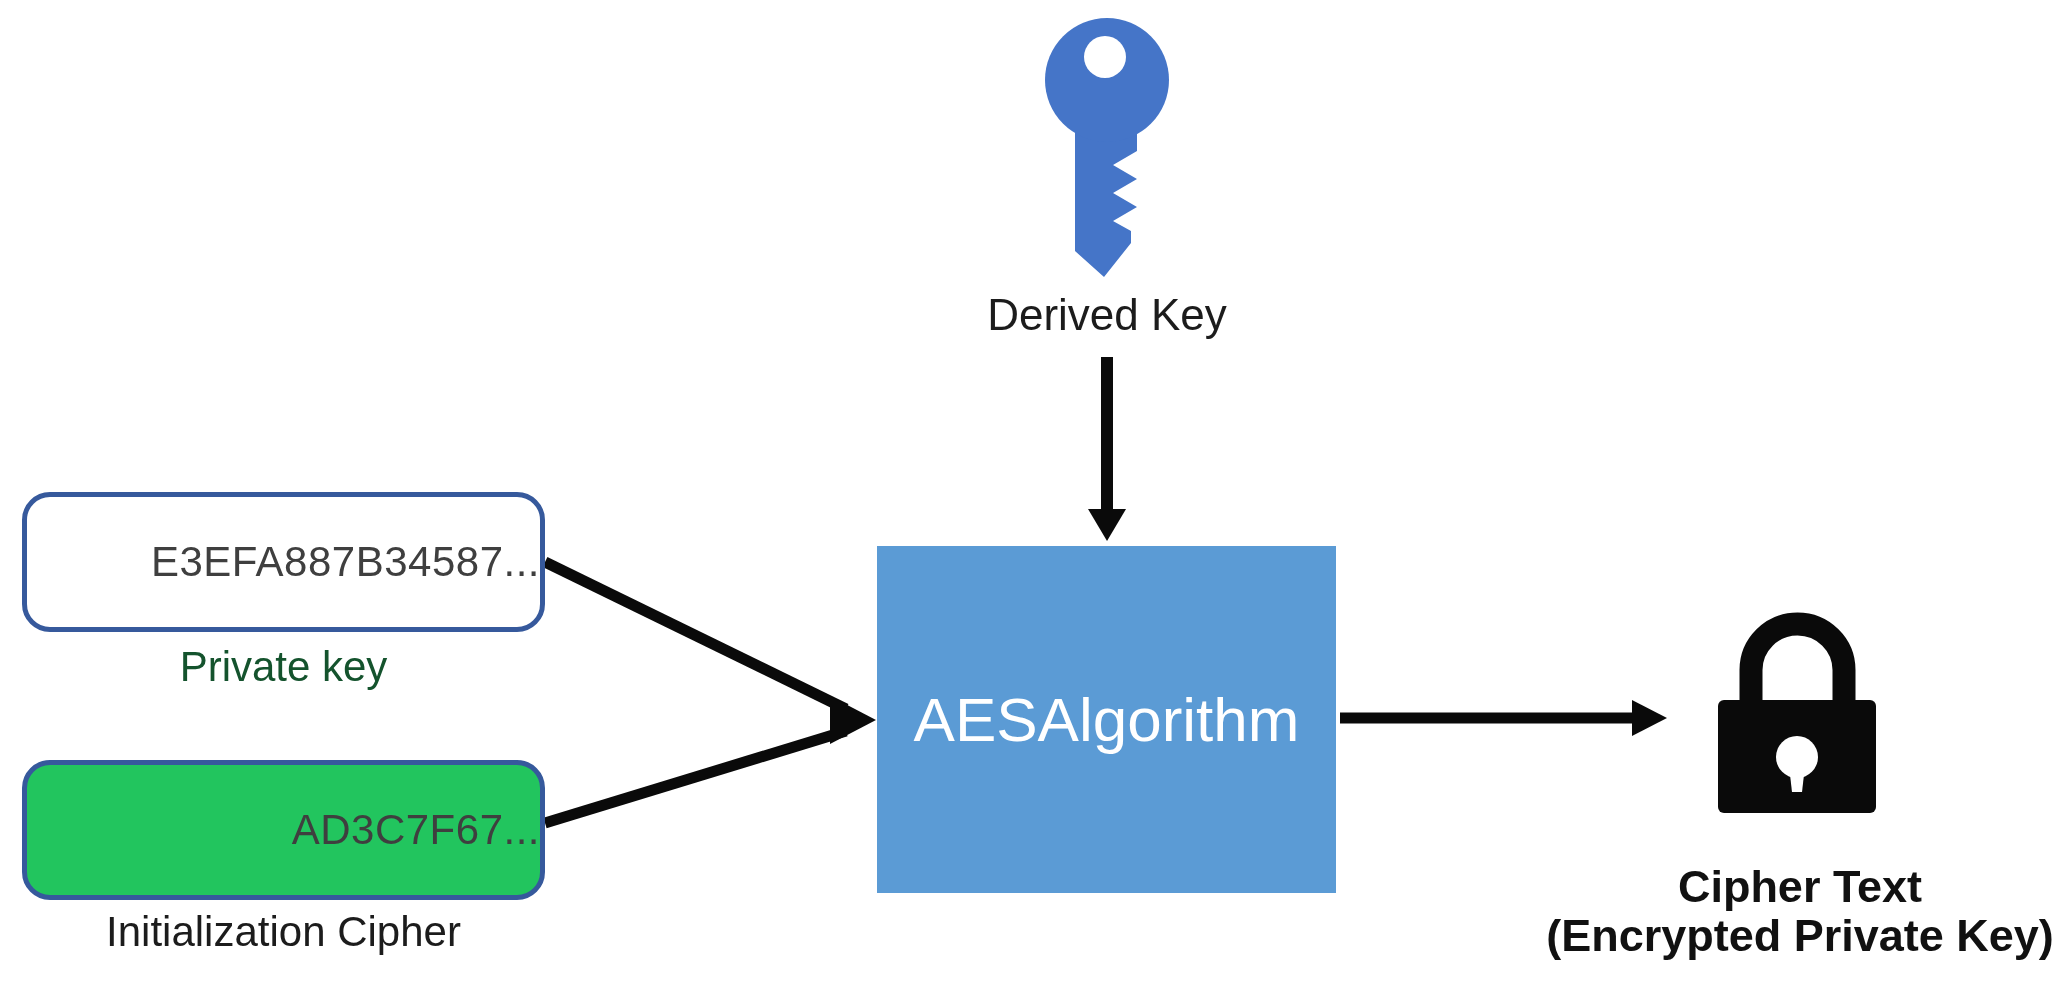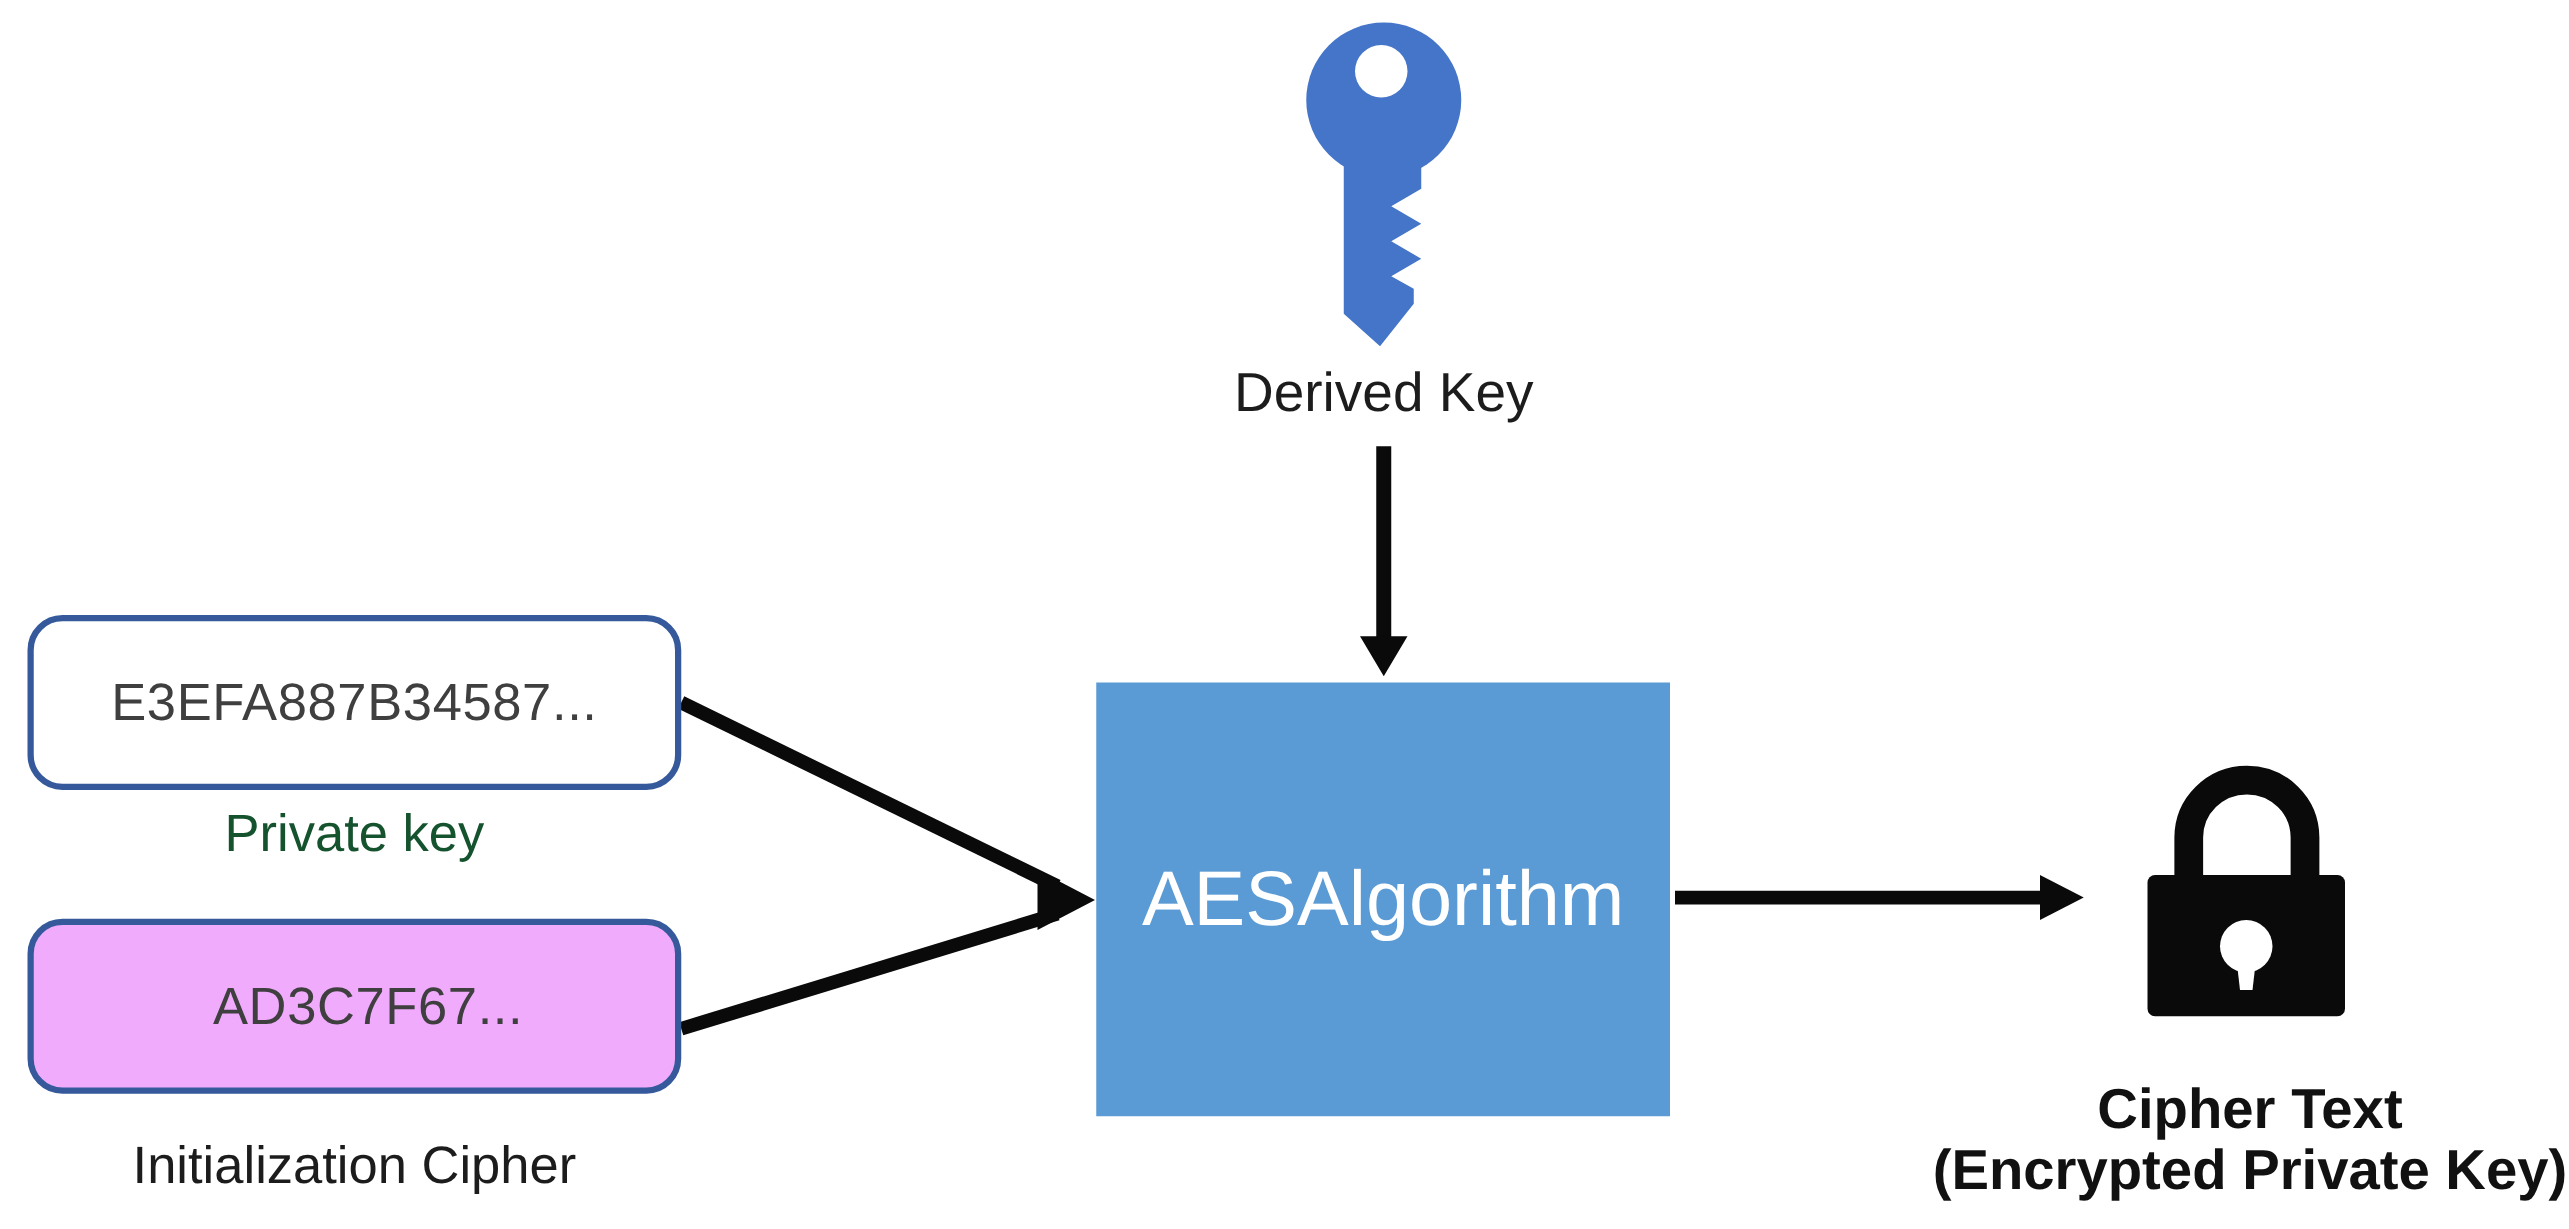--- a/index.html
+++ b/index.html
@@ -23,21 +23,21 @@
     position: absolute;
     left: 22px;
     width: 523px;
     height: 140px;
     box-sizing: border-box;
     border: 5px solid #36599C;
     border-radius: 28px;
     background: #ffffff;
     display: flex;
     align-items: center;
-    justify-content: center;
+    justify-content: flex-end;
   }
   .io-box .val {
     font-size: 42px;
     letter-spacing: 0.5px;
   }
   .diagram-label {
     position: absolute;
     text-align: center;
     font-size: 42px;
     line-height: 48px;
@@ -102,21 +102,21 @@
       <line x1="1340" y1="718" x2="1636" y2="718" stroke-width="11" stroke="#0A0A0A"></line>
       <polygon points="1667,718 1632,700 1632,736" fill="#0A0A0A"></polygon>
     </g>
   </svg>
 
   <div class="io-box" style="top: 492px; border-color: rgb(54, 89, 156); background-color: rgb(255, 255, 255);">
     <span class="val" style="color: rgb(63, 63, 63);">E3EFA887B34587...</span>
   </div>
   <div class="diagram-label" style="left: 22px; top: 643px; width: 523px; color: #14532d;">Private key</div>
 
-  <div class="io-box" style="top: 735px; border-color: rgb(54, 89, 156); background-color: #f0abfc; padding-left: 22px;">
+  <div class="io-box" style="top: 760px; border-color: rgb(54, 89, 156); background-color: #22c55e; padding-left: 22px;">
     <span class="val" style="color: rgb(63, 63, 63);">AD3C7F67...</span>
   </div>
   <div class="diagram-label" style="left: 22px; top: 908px; width: 523px; color: rgb(28, 28, 28);">Initialization Cipher</div>
 
   <div class="aes-box" style="background-color: rgb(91, 155, 213); color: rgb(255, 255, 255);">
     <div>AES</div>
     <div>Algorithm</div>
   </div>
 
   <svg class="abs" style="left:1701px; top:596px;" width="190" height="226" viewBox="0 0 190 226" aria-hidden="true">

